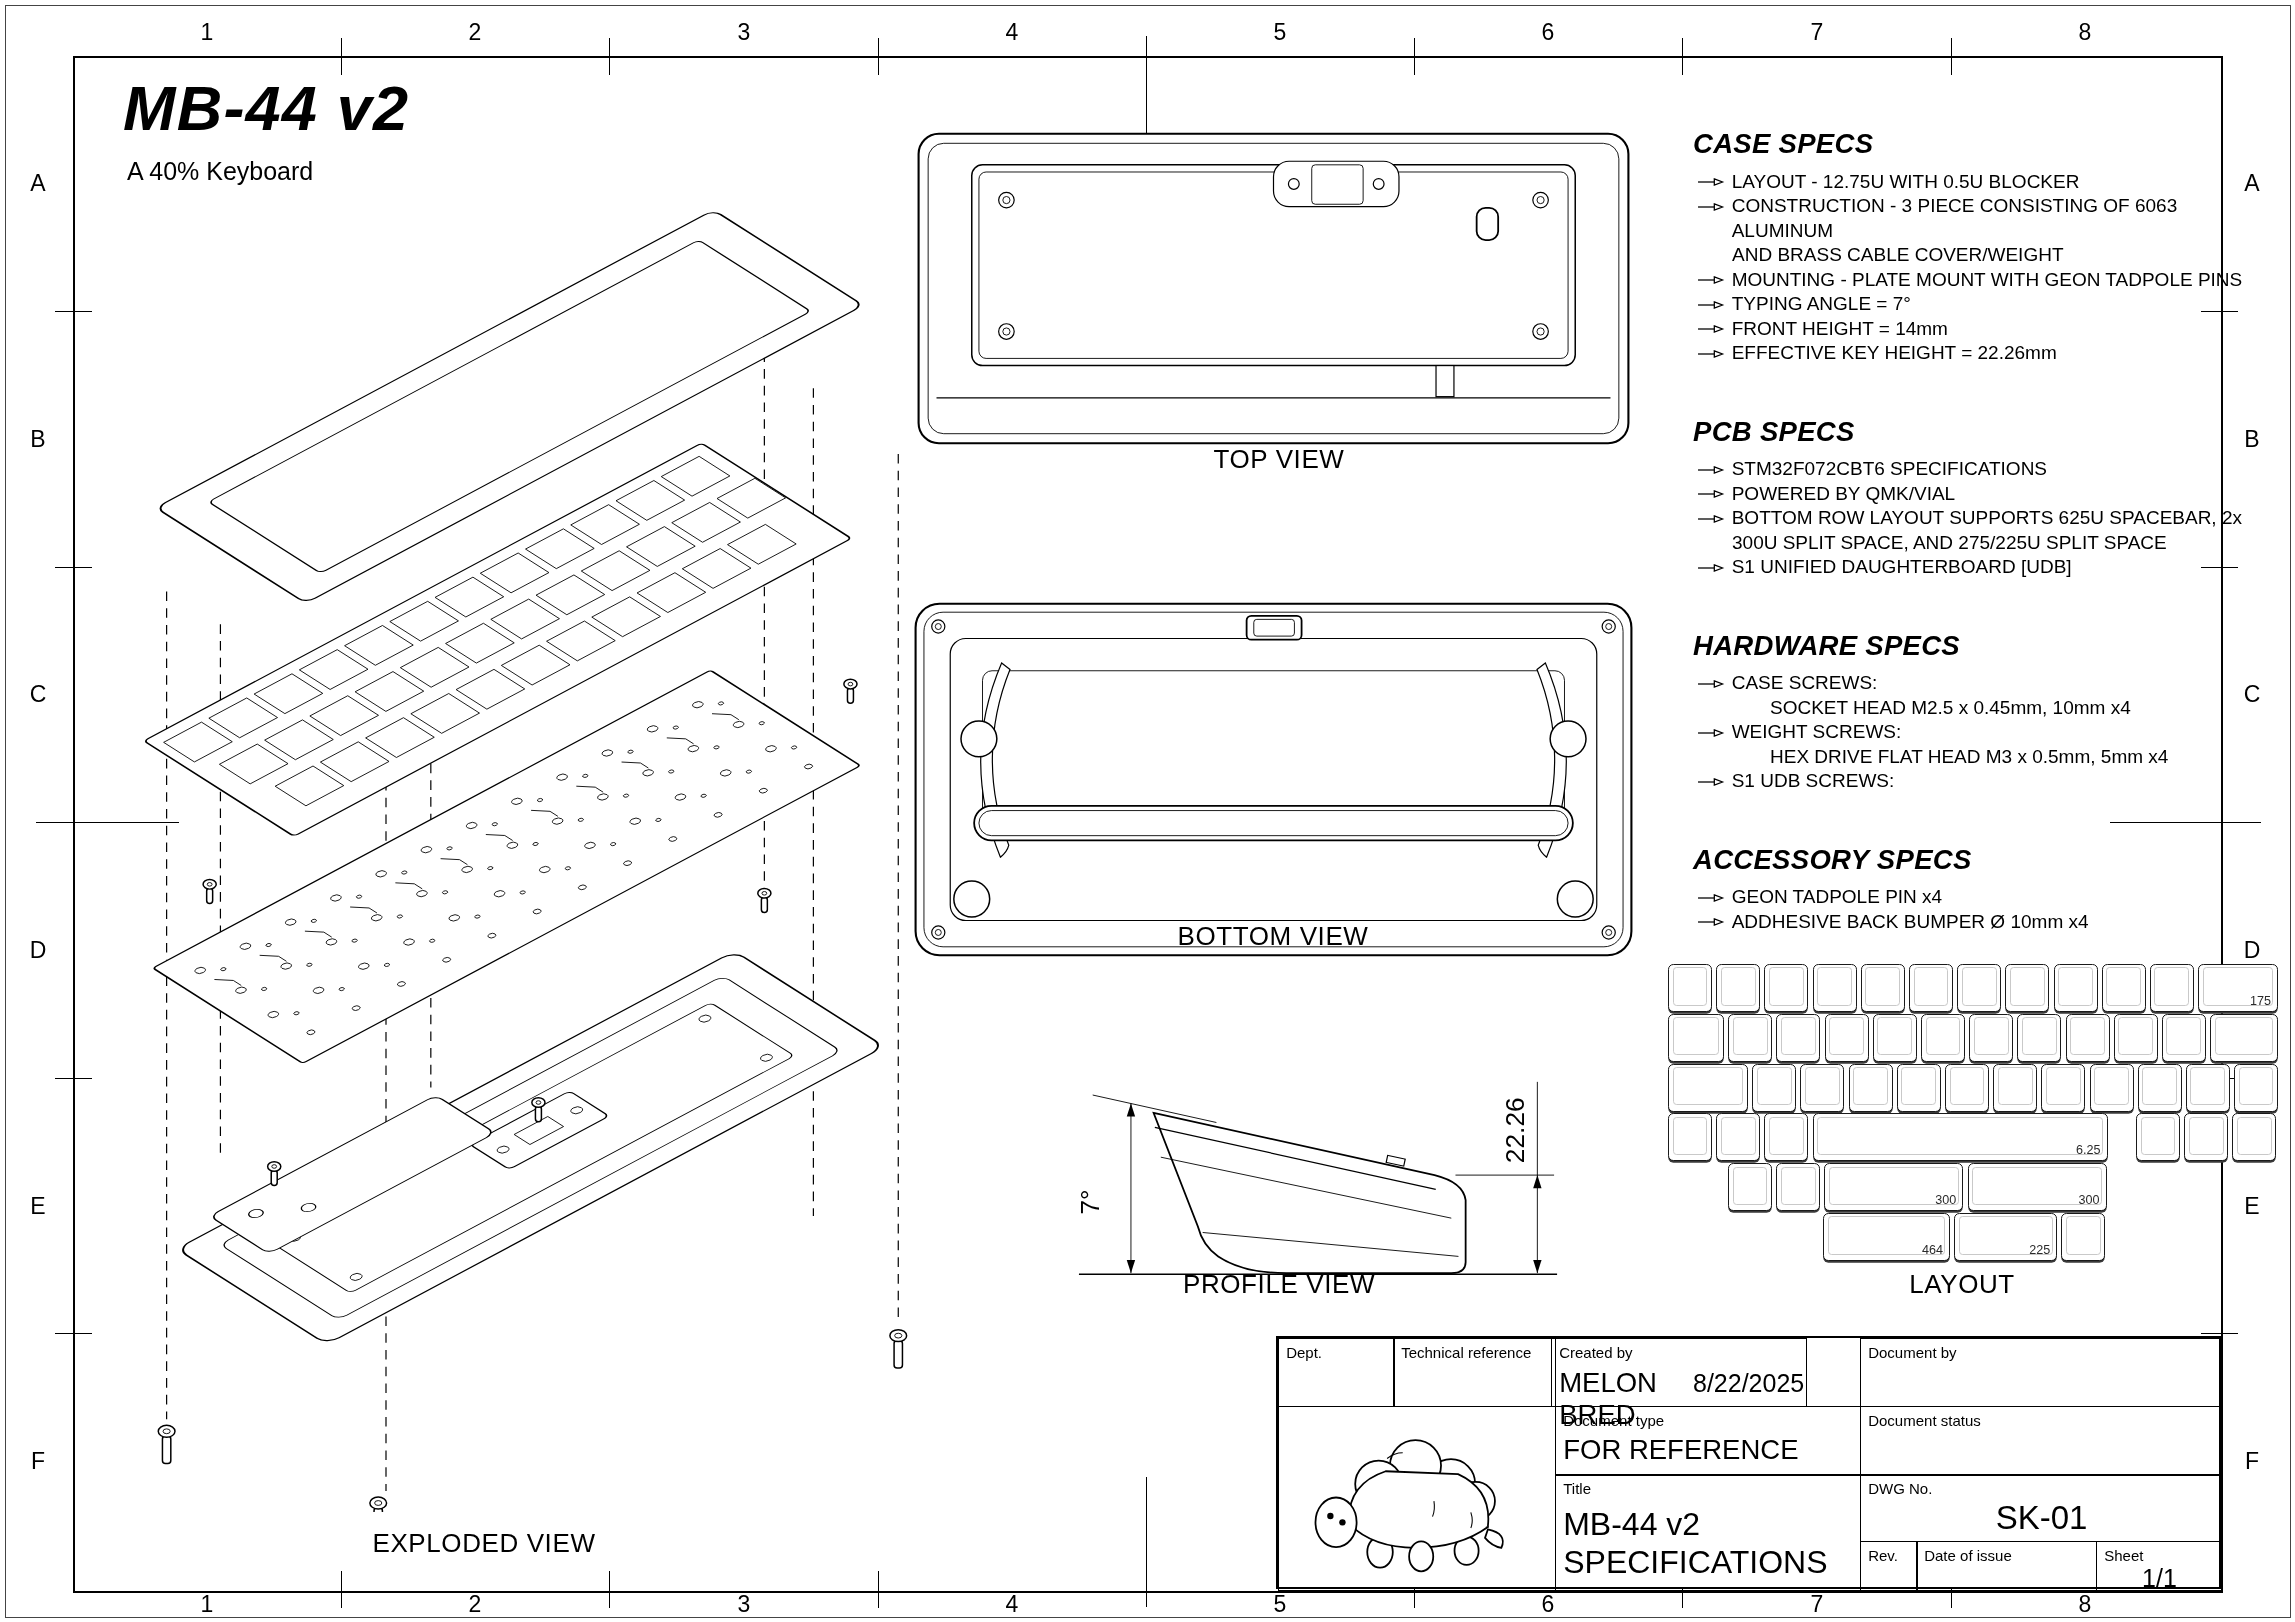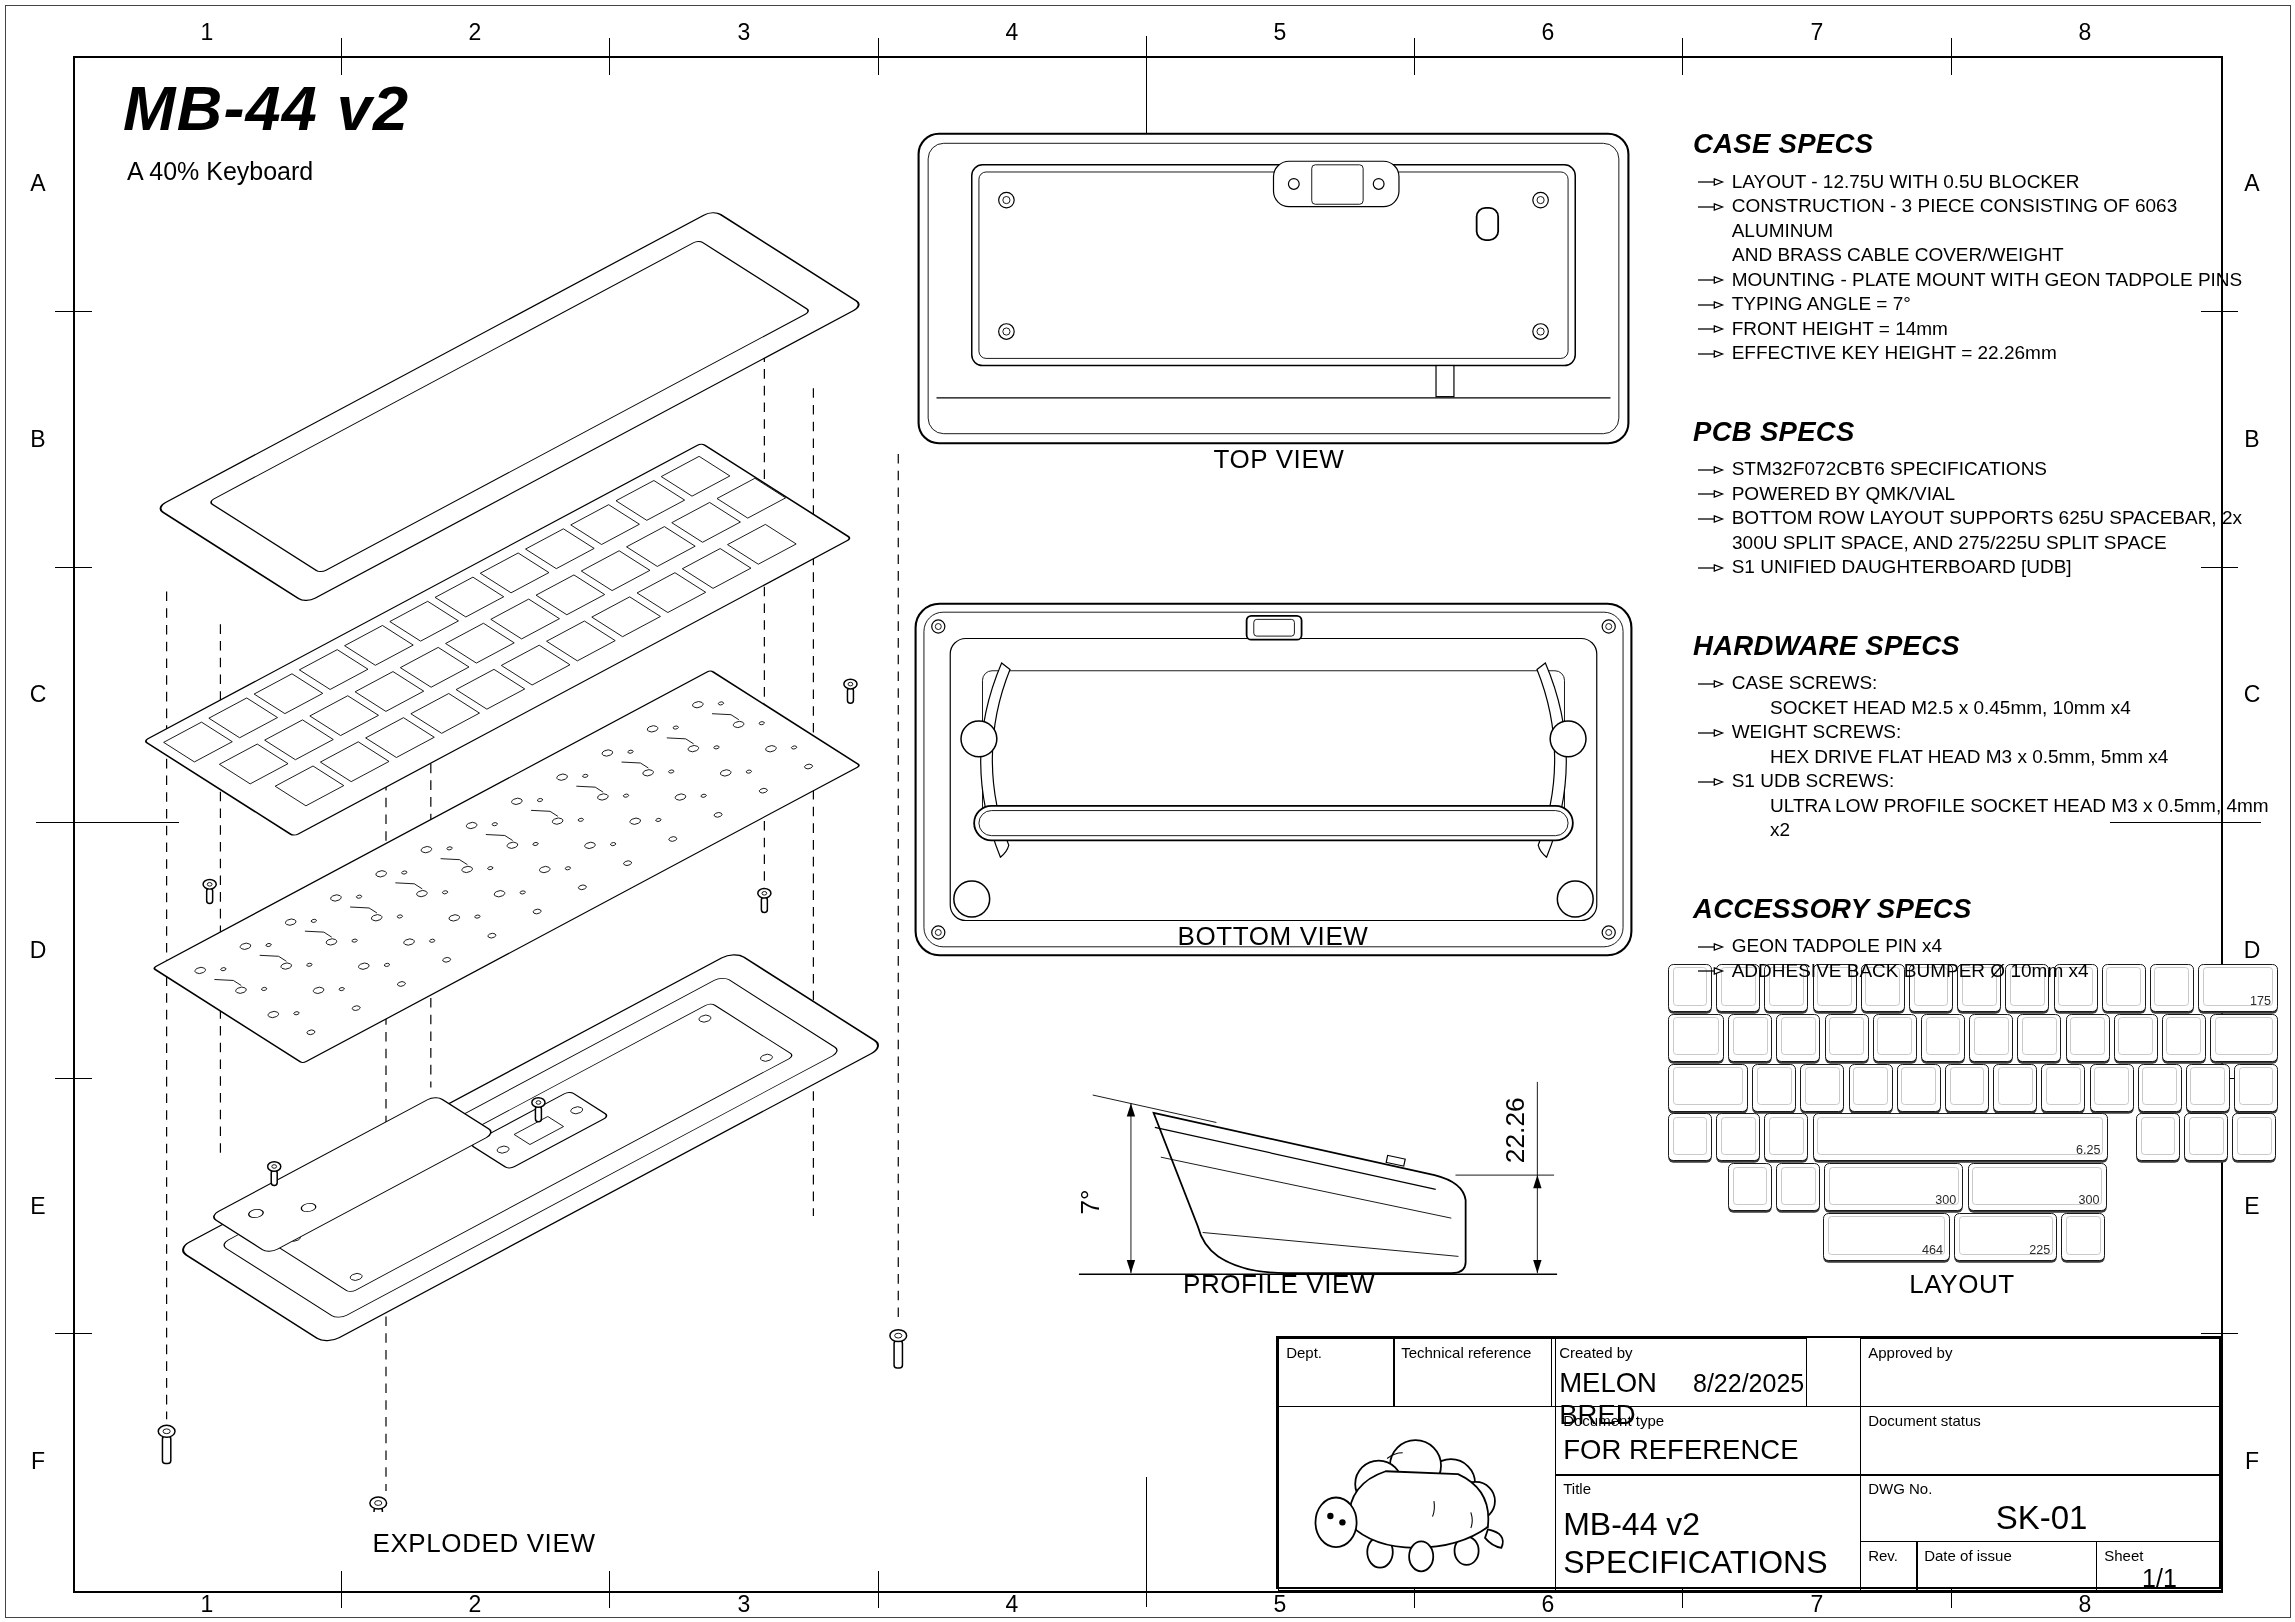--- a/index.html
+++ b/index.html
@@ -612,23 +612,20 @@
         <li class="ind2">
           <span>HEX DRIVE FLAT HEAD M3 x 0.5mm, 5mm x4</span>
         </li>
         <li class="ind0">
           <svg class="bullet" viewBox="0 0 54 20">
             <line x1="2" y1="10" x2="34" y2="10"></line>
             <path d="M34 4 L50 10 L34 16 Z"></path>
           </svg>
           <span>S1 UDB SCREWS:</span>
         </li>
-        <li class="ind2">
-          <span>ULTRA LOW PROFILE SOCKET HEAD M3 x 0.5mm, 4mm x2</span>
-        </li>
       </ul>
     </section>
     <section class="spec-section">
       <h2 class="spec-title">ACCESSORY SPECS</h2>
       <ul class="spec-list">
         <li class="ind0">
           <svg class="bullet" viewBox="0 0 54 20">
             <line x1="2" y1="10" x2="34" y2="10"></line>
             <path d="M34 4 L50 10 L34 16 Z"></path>
           </svg>
@@ -653,21 +650,21 @@
     <span class="tb-label">Technical reference</span>
   </div>
   <div class="tb-cell" style="left:273px;top:0;width:256px;height:69px">
     <span class="tb-label">Created by</span>
     <div class="tb-row">
       <span class="tb-big">MELON BRED</span>
       <span style="font-size:25px">8/22/2025</span>
     </div>
   </div>
   <div class="tb-cell" style="left:582px;top:0;width:363px;height:69px">
-    <span class="tb-label">Approved by</span>
+    <span class="tb-label">Document by</span>
   </div>
 
   <div class="tb-cell" style="left:0;top:68px;width:278px;height:185px">
     <svg width="227" height="167" viewBox="0 0 320 230" style="margin:2.4px 0 0 15.5px">
       <ellipse class="ln25" cx="110" cy="192" rx="18" ry="22"></ellipse>
       <ellipse class="ln25" cx="232" cy="190" rx="17" ry="20"></ellipse>
       <path class="ln25" d="M262,160 Q290,166 281,186 Q268,184 258,172 Z"></path>
       <circle class="ln25" cx="210" cy="95" r="34"></circle>
       <circle class="ln25" cx="245" cy="120" r="27"></circle>
       <circle class="ln25" cx="160" cy="70" r="36"></circle>

